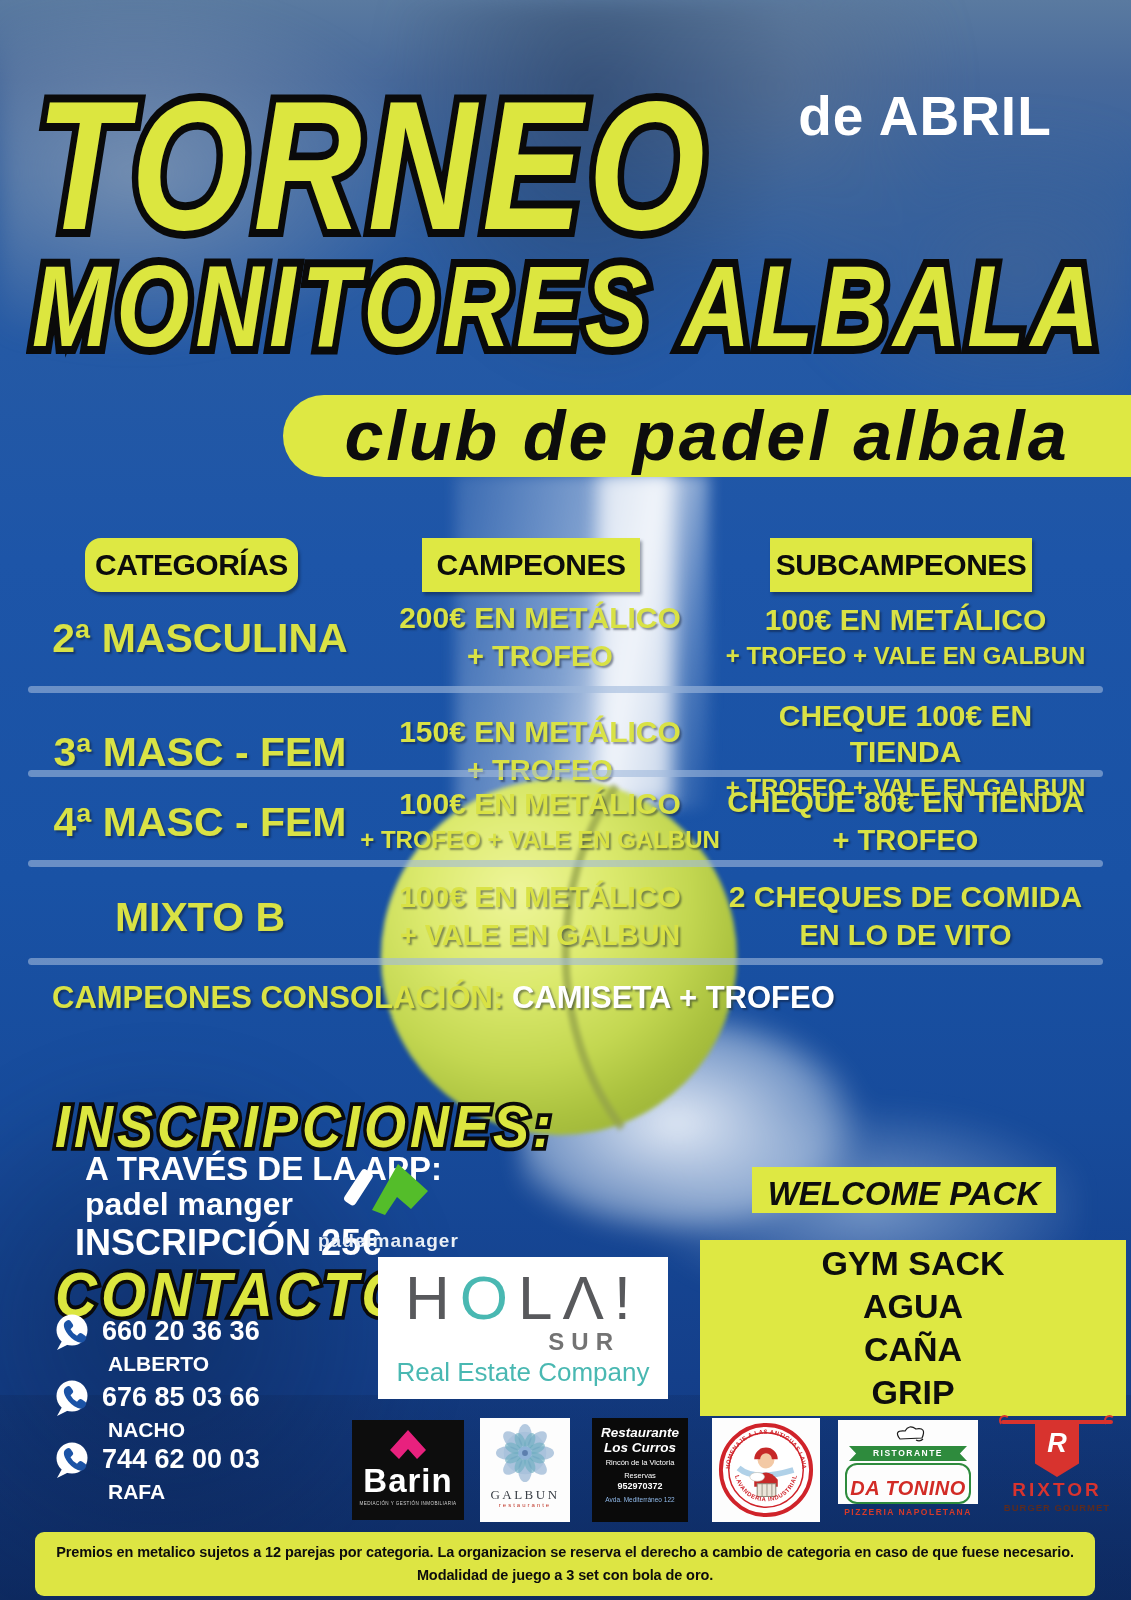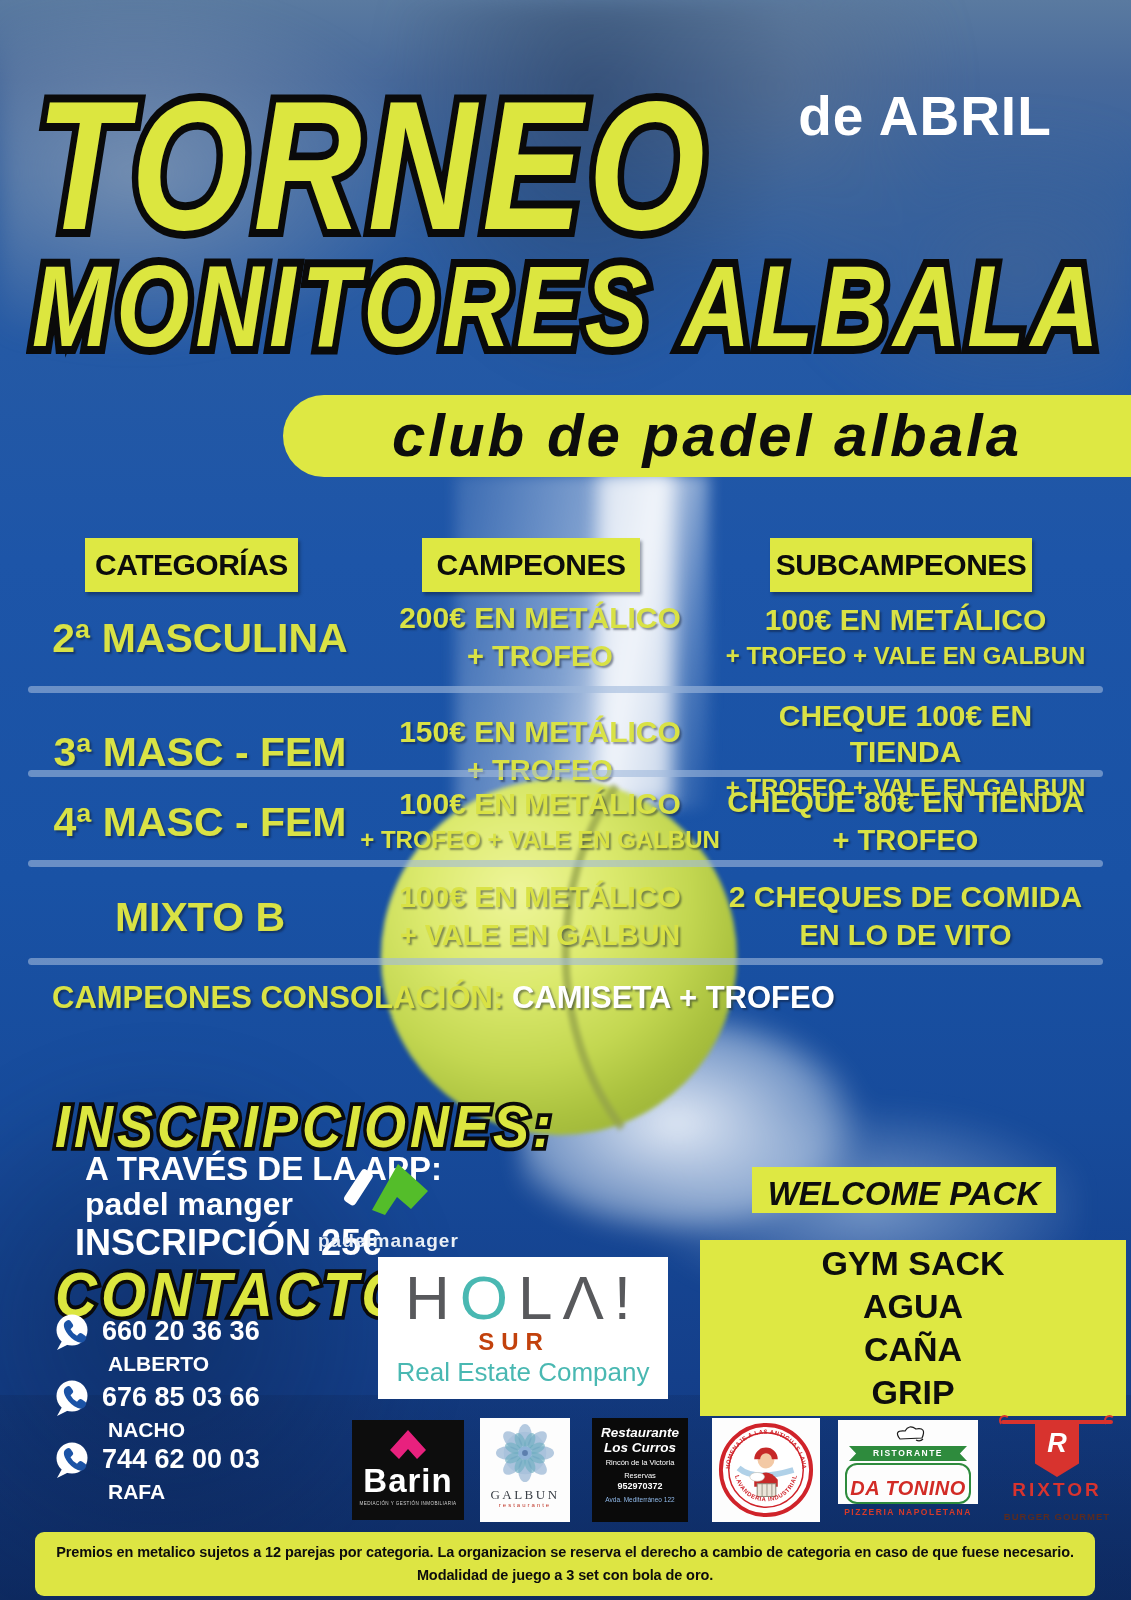--- a/index.html
+++ b/index.html
@@ -41,25 +41,25 @@
     -webkit-text-stroke:7px #0a0a0a;color:#0a0a0a;z-index:-1;}
   #inscripciones-h{left:55px;top:1096px;font-size:54px;letter-spacing:4px;}
   #contacto-h{left:55px;top:1262px;font-size:58px;letter-spacing:4px;}
   
   #dates{left:740px;top:58px;width:370px;text-align:center;color:#fff;font-weight:bold;}
   #dates .l1{font-size:57px;letter-spacing:2px;}
   #dates .l2{font-size:55px;margin-top:26px;letter-spacing:1px;}
   
   #venue{left:283px;top:395px;width:848px;height:82px;background:#dee843;
     border-radius:46px 0 0 46px;display:flex;align-items:center;justify-content:center;
-    font-style:italic;font-weight:900;font-size:60px;letter-spacing:3px;color:#0d0d0d;line-height:1;}
+    font-style:italic;font-weight:900;font-size:70px;letter-spacing:3px;color:#0d0d0d;line-height:1;}
   
   .hbox{top:538px;height:54px;background:#dee843;display:flex;align-items:center;justify-content:center;
     color:#0c0c0c;font-weight:900;font-size:30px;letter-spacing:-0.5px;box-shadow:2px 3px 3px rgba(10,20,40,.4);}
-  #h-cat{left:85px;width:213px;}
+  #h-cat{left:85px;width:213px;border-radius:16px;}
   #h-camp{left:422px;width:218px;}
   #h-sub{left:770px;width:262px;}
   .trow{left:40px;width:1051px;display:grid;grid-template-columns:320px 360px 371px;align-items:center;z-index:2;}
   .trow div{text-align:center;color:#d9e245;font-weight:900;text-shadow:2px 2px 2px rgba(10,20,40,.45);}
   .trow .cat{font-size:41px;}
   .prize .l1{font-size:30px;line-height:1.2;}
   .prize .l2{font-size:24px;line-height:1.5;}
   .prize .l2.lg{font-size:29px;line-height:1.4;}
   #r1{top:592px;height:92px;} #r2{top:698px;height:78px;} #r3{top:780px;height:84px;} #r4{top:872px;height:90px;}
   .tdiv{left:28px;width:1075px;height:7px;border-radius:4px;background:rgba(160,185,220,.6);z-index:2;}
@@ -84,21 +84,21 @@
     display:flex;align-items:flex-end;justify-content:center;font-style:italic;font-weight:900;
     font-size:33px;color:#0d0d0d;z-index:2;}
   #wp-box{left:700px;top:1240px;width:426px;height:176px;background:#dee843;z-index:2;
     display:flex;flex-direction:column;align-items:center;justify-content:center;}
   #wp-box .item{color:#0d0d0d;font-weight:900;font-size:34px;line-height:43px;}
   
   #hola{left:378px;top:1257px;width:290px;height:142px;background:#fff;z-index:2;
     display:flex;flex-direction:column;padding-top:10px;box-sizing:border-box;}
   #hola .word{text-align:center;font-size:62px;line-height:62px;letter-spacing:10px;color:#58595c;}
   #hola .word .o{color:#49b8b2;} #hola .word .a{color:#58595c;}
-  #hola .sur{text-align:center;padding-right:18px;color:#c2410c;font-weight:bold;font-size:24px;letter-spacing:7px;line-height:26px;}
+  #hola .sur{text-align:right;padding-right:48px;color:#737373;font-weight:bold;font-size:24px;letter-spacing:7px;line-height:26px;}
   #hola .tag{text-align:center;color:#49b8b2;font-size:26px;line-height:34px;}
   
   .sp{z-index:2;box-sizing:border-box;}
   #barin{left:352px;top:1420px;width:112px;height:100px;background:#0d0d0d;text-align:center;padding-top:6px;}
   #barin .nm{color:#fff;font-size:33px;font-weight:700;line-height:34px;letter-spacing:1px;}
   #barin .cap{color:#cfcfcf;font-size:4.6px;letter-spacing:.4px;margin-top:3px;}
   #galbun{left:480px;top:1418px;width:90px;height:104px;background:#fdfdfd;text-align:center;padding-top:4px;}
   #galbun .nm{font-family:"Liberation Serif",serif;color:#3a3f46;font-size:13px;letter-spacing:2.5px;line-height:13px;}
   #galbun .cap{color:#c0392b;font-size:6px;letter-spacing:2px;margin-top:1px;}
   #curros{left:592px;top:1418px;width:96px;height:104px;background:#0a0a0a;text-align:center;color:#fff;padding-top:7px;}
@@ -117,21 +117,21 @@
   #rixtor{left:992px;top:1420px;width:130px;height:102px;text-align:center;}
   #rixtor .hang{margin:0 auto;width:112px;height:4px;background:#d8332e;border-radius:2px;position:relative;}
   #rixtor .hang::before,#rixtor .hang::after{content:"";position:absolute;top:-5px;width:7px;height:7px;
     border:2px solid #d8332e;border-radius:50%;border-bottom-color:transparent;border-right-color:transparent;}
   #rixtor .hang::before{left:-2px;} #rixtor .hang::after{right:-2px;}
   #rixtor .pennant{margin:-1px auto 0;width:44px;height:54px;background:#d8332e;
     clip-path:polygon(0 0,100% 0,100% 75%,50% 100%,0 75%);
     display:flex;align-items:flex-start;justify-content:center;}
   #rixtor .pennant span{color:#fff;font-weight:900;font-style:italic;font-size:27px;line-height:40px;}
   #rixtor .nm{color:#d8332e;font-weight:900;font-size:19px;letter-spacing:3px;margin-top:2px;}
-  #rixtor .cap{color:#5a2b20;font-weight:bold;font-size:9.5px;letter-spacing:1px;margin-top:10px;}
+  #rixtor .cap{color:#5a2b20;font-weight:bold;font-size:9.5px;letter-spacing:1px;margin-top:1px;}
   
   #footer{left:35px;top:1532px;width:1060px;height:64px;background:#dde543;border-radius:9px;z-index:2;
     display:flex;flex-direction:column;align-items:center;justify-content:center;}
   #footer div{color:#0d0d0d;font-weight:700;font-size:14.5px;line-height:23px;letter-spacing:-0.1px;}
 </style>
 </head>
 <body>
 
 <div class="poster">
 

